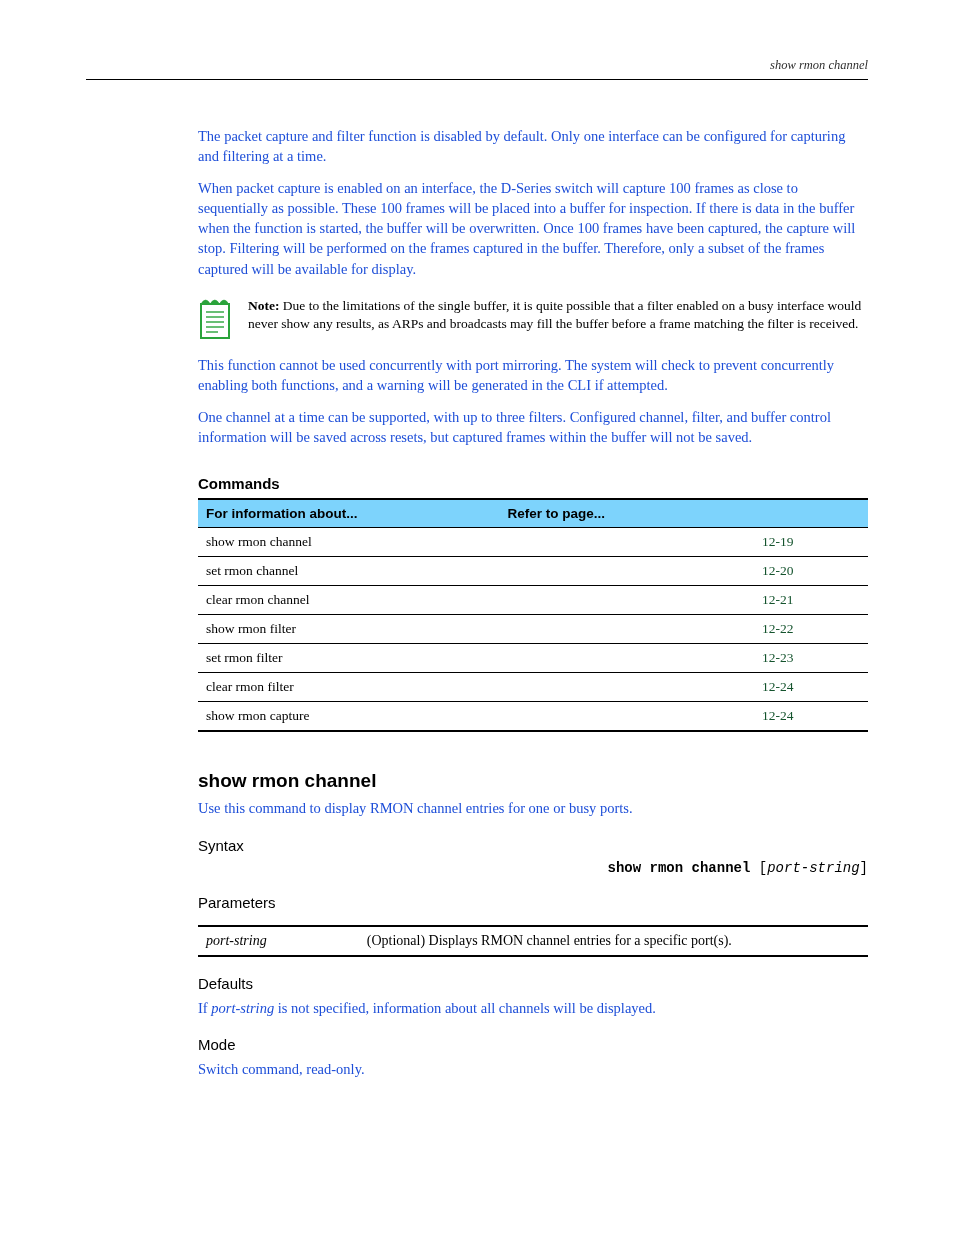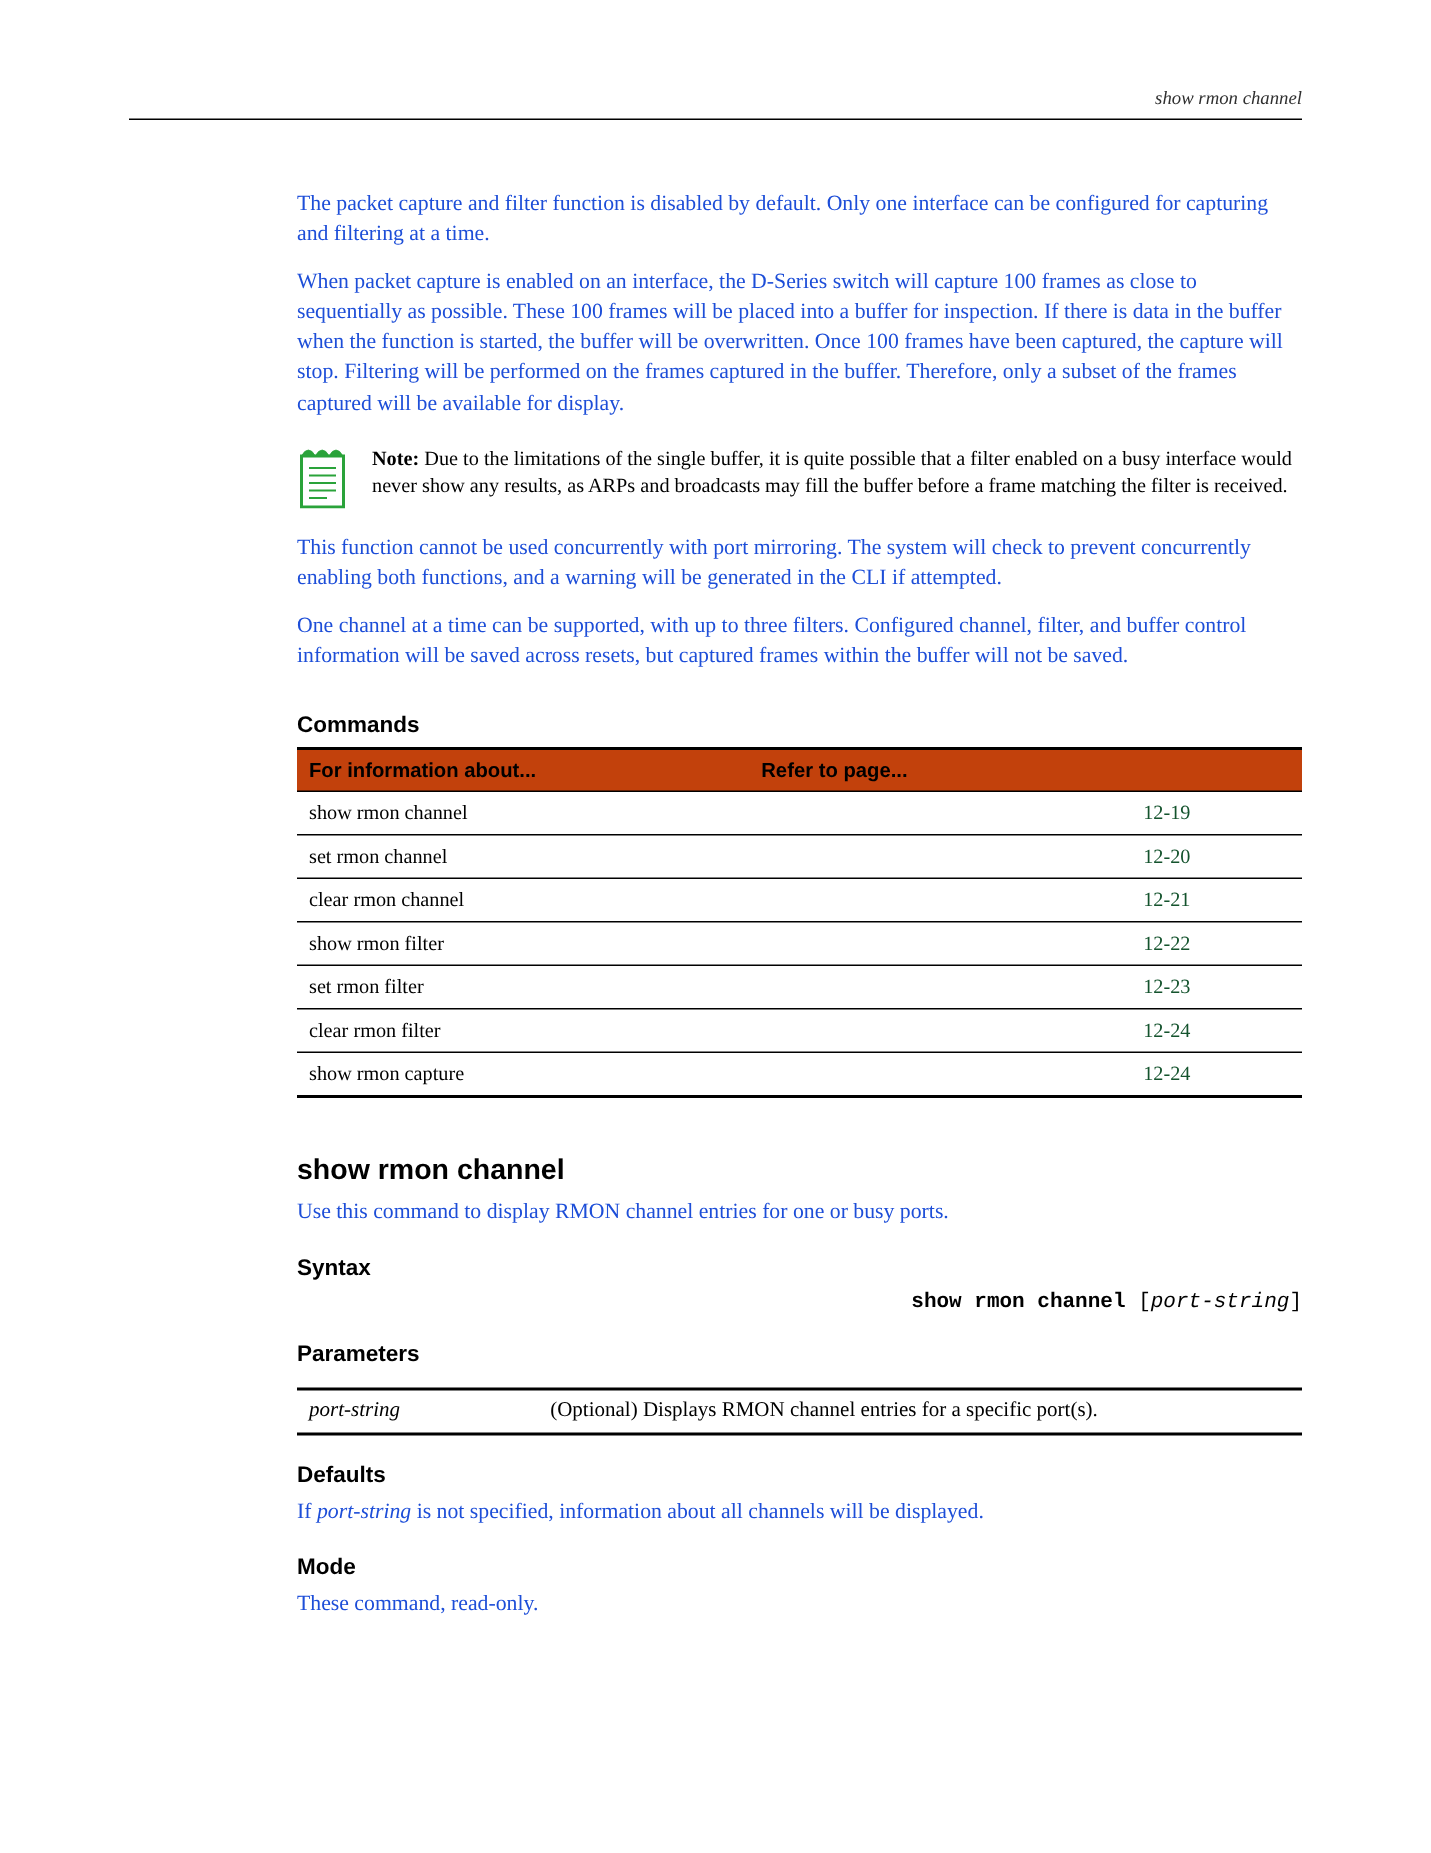--- a/index.html
+++ b/index.html
@@ -49,39 +49,39 @@
   .note-icon svg { display: block; }
   .note-text {
     font-size: 13.5px;
     line-height: 1.35;
   }
   .note-text .note-label {
     font-weight: bold;
   }
   h3.section-heading {
     font-size: 15px;
-    font-weight: bold;
+    font-weight: normal;
     margin: 18px 0 6px 0;
     font-family: Arial, Helvetica, sans-serif;
   }
   h2.command-heading {
     font-size: 19px;
     font-weight: bold;
     margin: 38px 0 6px 0;
     font-family: Arial, Helvetica, sans-serif;
   }
   
   .cmd-table {
     margin-left: 112px;
     border-top: 2px solid #000;
     border-bottom: 2px solid #000;
     margin-top: 4px;
   }
   .cmd-header {
-    background: #c2410c;
+    background: #7dd3fc;
     border-bottom: 1px solid #000;
     display: flex;
   }
   .cmd-header .col {
     font-size: 13.5px;
     font-weight: bold;
     font-family: Arial, Helvetica, sans-serif;
     padding: 6px 8px;
   }
   .cmd-row {
@@ -236,16 +236,16 @@
         <div class="pcol2">(Optional) Displays RMON channel entries for a specific port(s).</div>
       </div>
     </div>
 
     <h3 class="section-heading">Defaults</h3>
     <p>
       <span>If </span><span class="italic">port-string</span><span> is not specified, information about all channels will be displayed.</span>
     </p>
 
     <h3 class="section-heading">Mode</h3>
-    <p>These command, read-only.</p>
+    <p>Switch command, read-only.</p>
   </div>
 
 </div>
 
 </body></html>

